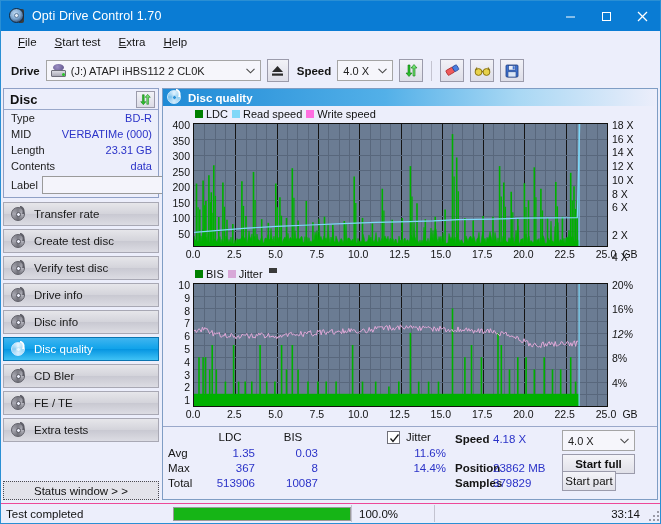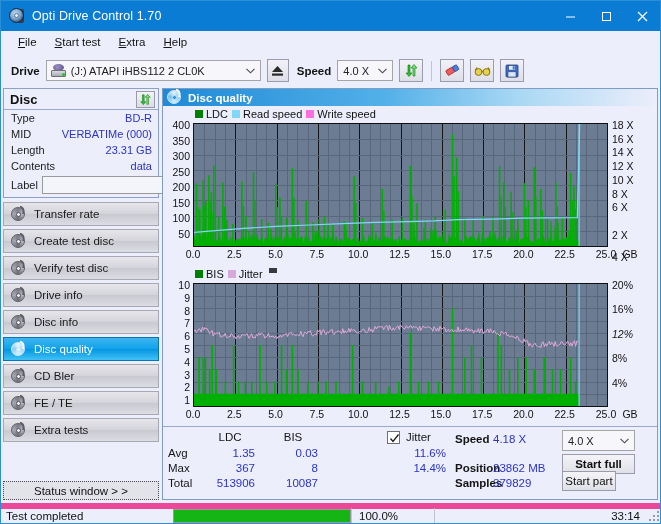--- a/index.html
+++ b/index.html
@@ -238,21 +238,21 @@
     font-size:11.5px; color:#111;
   }
   #jitter-check {
     position:absolute; width:13px; height:13px; background:#fff; border:1px solid #6f6f78;
   }
   #jitter-check svg { position:absolute; left:1px; top:1px; }
 
   
   #statusbar {
     position:absolute; left:0; bottom:0; width:661px; height:20px;
-    background:#eceefb; border-top:6px solid #ec4899;
+    background:#eceefb; border-top:1px solid #ec4899;
     display:flex; align-items:center; font-size:11.5px; color:#111;
   }
   #sb-text { padding-left:5px; width: 172px; }
   #sb-progress {
     width: 178px; height: 14px; border:1px solid #9a9a9a; background:#ffffff;
     position:relative; overflow:hidden;
   }
   #sb-progress .fill { position:absolute; left:0; top:0; height:100%; background:#16b516; }
   #sb-pct { width: 82px; padding-left:7px; border-left:0; }
   #sb-time { flex:1; text-align:right; padding-right:22px; }

